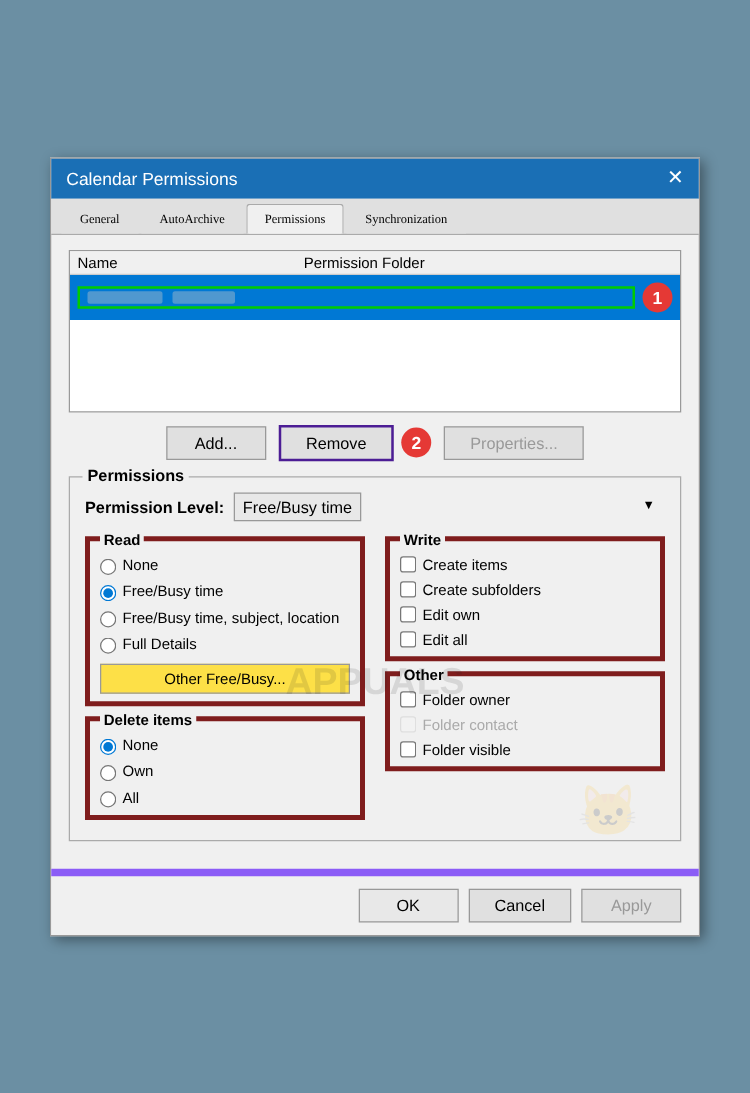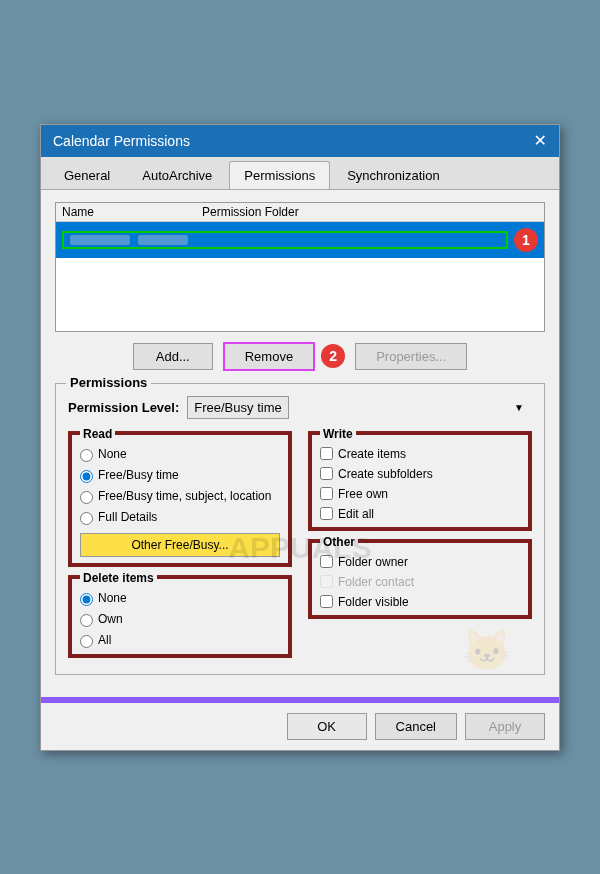--- a/index.html
+++ b/index.html
@@ -42,22 +42,23 @@
       padding: 0 8px;
       padding-top: 4px;
     }
     .tab {
       padding: 6px 14px;
       cursor: pointer;
       border: 1px solid transparent;
       border-bottom: none;
       background: #e0e0e0;
       margin-right: 2px;
-      font-size: 13px;
+      font-size: 10px;
       border-radius: 3px 3px 0 0;
+      font-family: Liberation Serif, serif;
     }
     .tab.active {
       background: #f0f0f0;
       border-color: #aaa;
       border-bottom-color: #f0f0f0;
       font-weight: normal;
     }
     .content {
       padding: 12px 14px;
     }
@@ -67,20 +68,21 @@
       height: 130px;
       margin-bottom: 10px;
       overflow-y: auto;
     }
     .list-header {
       display: flex;
       padding: 2px 6px;
       font-size: 12px;
       border-bottom: 1px solid #ccc;
       background: #f0f0f0;
+      gap: 41px;
     }
     .list-header-name { width: 140px; }
     .list-header-perm { flex: 1; }
     .list-row {
       display: flex;
       padding: 4px 6px;
       cursor: pointer;
       font-size: 12px;
     }
     .list-row.selected {
@@ -96,21 +98,21 @@
     }
     .btn {
       padding: 5px 20px;
       border: 1px solid #999;
       background: #e0e0e0;
       cursor: pointer;
       font-size: 13px;
       min-width: 80px;
     }
     .btn-highlight {
-      border: 2px solid #d946ef;
+      border: 2px solid #4c1d95;
     }
     .btn-disabled {
       color: #999;
       cursor: default;
     }
     .permissions-group {
       border: 1px solid #aaa;
       padding: 8px 12px;
       margin-bottom: 10px;
       position: relative;
@@ -358,21 +360,21 @@
               <div class="checkbox-item">
                 <input type="checkbox" style="">
                 <label>Create items</label>
               </div>
               <div class="checkbox-item">
                 <input type="checkbox" style="">
                 <label>Create subfolders</label>
               </div>
               <div class="checkbox-item">
                 <input type="checkbox" style="">
-                <label>Free own</label>
+                <label>Edit own</label>
               </div>
               <div class="checkbox-item">
                 <input type="checkbox" style="">
                 <label>Edit all</label>
               </div>
             </div>
 
             <div class="perm-subgroup">
               <span class="perm-subgroup-title">Other</span>
               <div class="checkbox-item">

